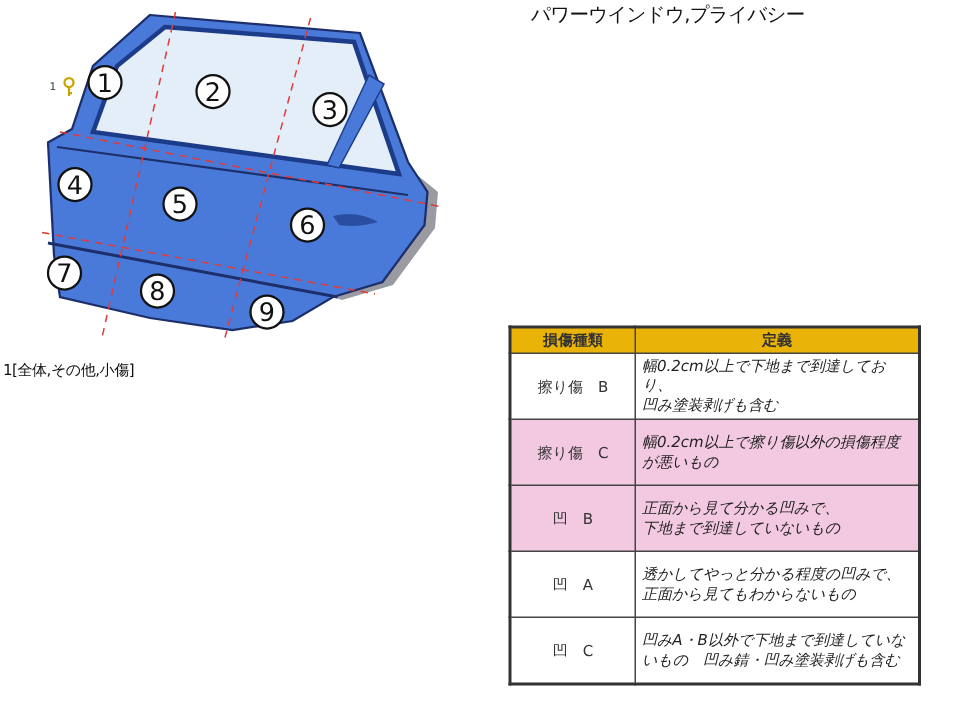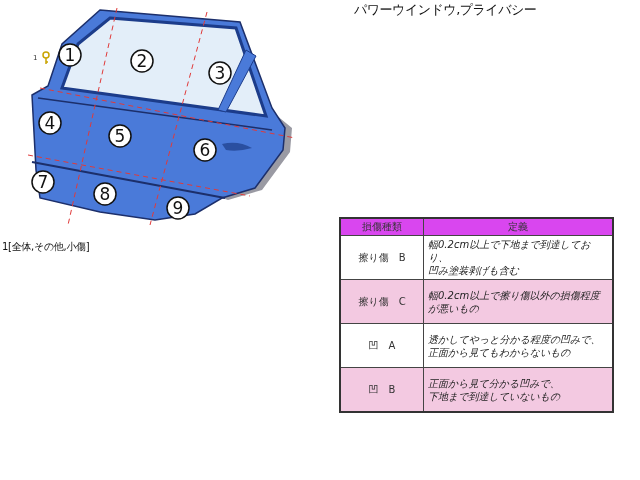--- a/index.html
+++ b/index.html
@@ -4,21 +4,21 @@
 <style>
   html, body { margin:0; padding:0; }
   body { width:640px; height:480px; background:#ffffff; position:relative; overflow:hidden;
          font-family:"DejaVu Sans", sans-serif; color:#222; }
   .title-text { position:absolute; left:322px; top:1px; font-size:13px; letter-spacing:-0.5px; color:#111;margin-left:32px; }
   .caption { position:absolute; left:2px; top:240px; font-size:10px; color:#111; letter-spacing:-0.3px; }
   .door { position:absolute; left:0; top:0; width:310px; height:230px; }
   table.dmg { position:absolute; left:339px; top:217px; width:275px; border-collapse:collapse;
               font-size:10px; border:2px solid #333; }
   table.dmg td, table.dmg th { border:1px solid #444; }
-  table.dmg th { background:#d946ef; font-weight:normal; height:16px; padding:0; color:#333; }
+  table.dmg th { background:#eab308; font-weight:bold; height:16px; padding:0; color:#333; }
   table.dmg td.type { width:80px; text-align:center; color:#333;margin-top:19px; }
   table.dmg td.def { padding:2px 4px; line-height:13px; color:#222;font-style:italic; }
   table.dmg tr.pink td { background:#f3c9e1; }
   table.dmg tr.row td { height:39px; }
 </style>
 </head>
 <body>
 
 <div class="title-text">パワーウインドウ,プライバシー</div>
 
@@ -100,22 +100,26 @@
     <th>定義</th>
   </tr>
   <tr class="row">
     <td class="type">擦り傷　B</td>
     <td class="def"><span>幅0.2cm以上で下地まで到達しており、</span><br><span>凹み塗装剥げも含む</span></td>
   </tr>
   <tr class="row pink">
     <td class="type">擦り傷　C</td>
     <td class="def"><span>幅0.2cm以上で擦り傷以外の損傷程度</span><br><span>が悪いもの</span></td>
   </tr>
+  <tr class="row pink">
+    <td class="type">凹　B</td>
+    <td class="def"><span>正面から見て分かる凹みで、</span><br><span>下地まで到達していないもの</span></td>
+  </tr>
   <tr class="row">
     <td class="type">凹　A</td>
     <td class="def"><span>透かしてやっと分かる程度の凹みで、</span><br><span>正面から見てもわからないもの</span></td>
   </tr>
-  <tr class="row pink">
-    <td class="type">凹　B</td>
-    <td class="def"><span>正面から見て分かる凹みで、</span><br><span>下地まで到達していないもの</span></td>
+  <tr class="row">
+    <td class="type">凹　C</td>
+    <td class="def"><span>凹みA・B以外で下地まで到達していな</span><br><span>いもの　凹み錆・凹み塗装剥げも含む</span></td>
   </tr>
 </tbody>
   </table>
 
 </body></html>

